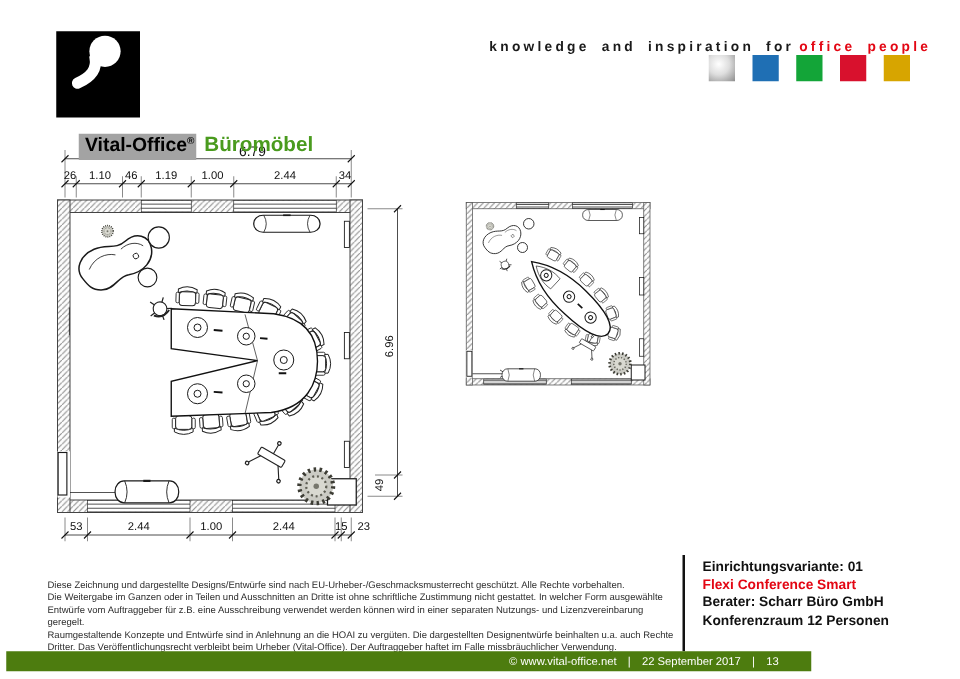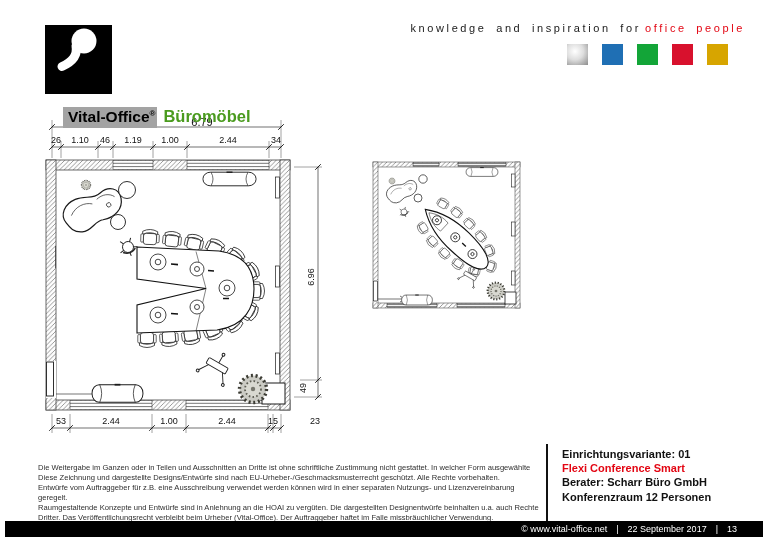--- a/index.html
+++ b/index.html
@@ -5,21 +5,21 @@
   html,body{margin:0;padding:0;}
   body{width:768px;height:543px;background:#fff;font-family:"Liberation Sans",sans-serif;position:relative;overflow:hidden;}
   .page{position:absolute;inset:0;background:#fff;}
 
   
   .logo-square{position:absolute;left:45px;top:25px;width:67px;height:69px;background:#000;}
   .brand-row{position:absolute;left:63px;top:66px;display:flex;align-items:baseline;white-space:nowrap;z-index:3;}
   .brand{background:#a3a3a3;color:#000;font-weight:bold;font-size:15.5px;padding:1px 2px 2px 5px;}
   .brand sup{font-size:8px;}
   .product{color:#4a9b1e;font-weight:bold;font-size:16.5px;margin-left:6px;margin-top:41px;}
-  .tagline{position:absolute;top:22px;right:23px;font-size:11px;font-weight:normal;letter-spacing:2.6px;word-spacing:4px;white-space:nowrap;color:#1a1a1a;}
+  .tagline{position:absolute;top:32px;right:23px;font-size:11px;font-weight:bold;letter-spacing:2.6px;word-spacing:4px;white-space:nowrap;color:#1a1a1a;}
   .tagline .hl{color:#e30613;margin-left:4px;}
   .squares{position:absolute;top:44px;right:40px;display:flex;gap:14px;}
   .sq{width:21px;height:21px;}
   .sq-silver{background:radial-gradient(circle at 38% 35%, #ffffff 0%, #dedede 45%, #8c8c8c 100%);}
   .sq-blue{background:#1f6fb4;}
   .sq-green{background:#13a538;}
   .sq-red{background:#d8112d;}
   .sq-gold{background:#d7a500;}
 
   
@@ -36,21 +36,21 @@
   
   .dim-label{position:absolute;transform:translate(-50%,-50%);font-size:9px;color:#111;white-space:nowrap;z-index:2;background:transparent;}
   .dim-label.big{font-size:11px;}
   .dim-label.rot{transform:translate(-50%,-50%) rotate(-90deg);}
 
   
   .disclaimer{position:absolute;left:38px;top:463px;font-size:7.6px;line-height:10.1px;color:#2e2e2e;width:505px;}
   .divider{position:absolute;left:546px;top:444px;width:2px;height:77px;background:#111;}
   .info{position:absolute;left:562px;top:447px;font-size:11px;font-weight:bold;line-height:14.2px;color:#111;white-space:nowrap;}
   .info .red{color:#e30613;}
-  .footer-bar{position:absolute;left:5px;top:521px;width:758px;height:16px;background:#000000;color:#fff;font-size:9px;display:flex;align-items:center;justify-content:flex-end;padding-right:0;box-sizing:border-box;}
+  .footer-bar{position:absolute;left:5px;top:521px;width:644px;height:16px;background:#4d7c0f;color:#fff;font-size:9px;display:flex;align-items:center;justify-content:flex-end;padding-right:0;box-sizing:border-box;}
   .footer-bar span{margin-right:0;}
   .footer-bar .sep{margin:0 9px;}
   .footer-bar .pad{width:26px;}
 </style>
 </head>
 <body>
 
 <div class="page">
 
   <div class="logo-square">
@@ -309,26 +309,26 @@
     <span class="dim-label" style="left:170px;top:140px;">1.00</span>
     <span class="dim-label" style="left:228px;top:140px;">2.44</span>
     <span class="dim-label" style="left:276px;top:140px;">34</span>
     <span class="dim-label rot" style="left:311px;top:277px;">6.96</span>
     <span class="dim-label rot" style="left:303px;top:388px;">49</span>
     <span class="dim-label" style="left:61px;top:421px;">53</span>
     <span class="dim-label" style="left:111px;top:421px;">2.44</span>
     <span class="dim-label" style="left:169px;top:421px;">1.00</span>
     <span class="dim-label" style="left:227px;top:421px;">2.44</span>
     <span class="dim-label" style="left:273px;top:421px;">15</span>
-    <span class="dim-label" style="left:291px;top:421px;margin-left:24px;">23</span>
+    <span class="dim-label" style="left:291px;top:421px;">23</span>
   </div>
 
   <div class="disclaimer">
+    <div>Diese Zeichnung und dargestellte Designs/Entwürfe sind nach EU-Urheber-/Geschmacksmusterrecht geschützt. Alle Rechte vorbehalten.</div>
     <div>Die Weitergabe im Ganzen oder in Teilen und Ausschnitten an Dritte ist ohne schriftliche Zustimmung nicht gestattet. In welcher Form ausgewählte</div>
-    <div>Diese Zeichnung und dargestellte Designs/Entwürfe sind nach EU-Urheber-/Geschmacksmusterrecht geschützt. Alle Rechte vorbehalten.</div>
     <div>Entwürfe vom Auftraggeber für z.B. eine Ausschreibung verwendet werden können wird in einer separaten Nutzungs- und Lizenzvereinbarung geregelt.</div>
     <div>Raumgestaltende Konzepte und Entwürfe sind in Anlehnung an die HOAI zu vergüten. Die dargestellten Designentwürfe beinhalten u.a. auch Rechte</div>
     <div>Dritter. Das Veröffentlichungsrecht verbleibt beim Urheber (Vital-Office). Der Auftraggeber haftet im Falle missbräuchlicher Verwendung.</div>
   </div>
 
   <div class="divider"></div>
 
   <div class="info">
     <div>Einrichtungsvariante: 01</div>
     <div class="red">Flexi Conference Smart</div>

